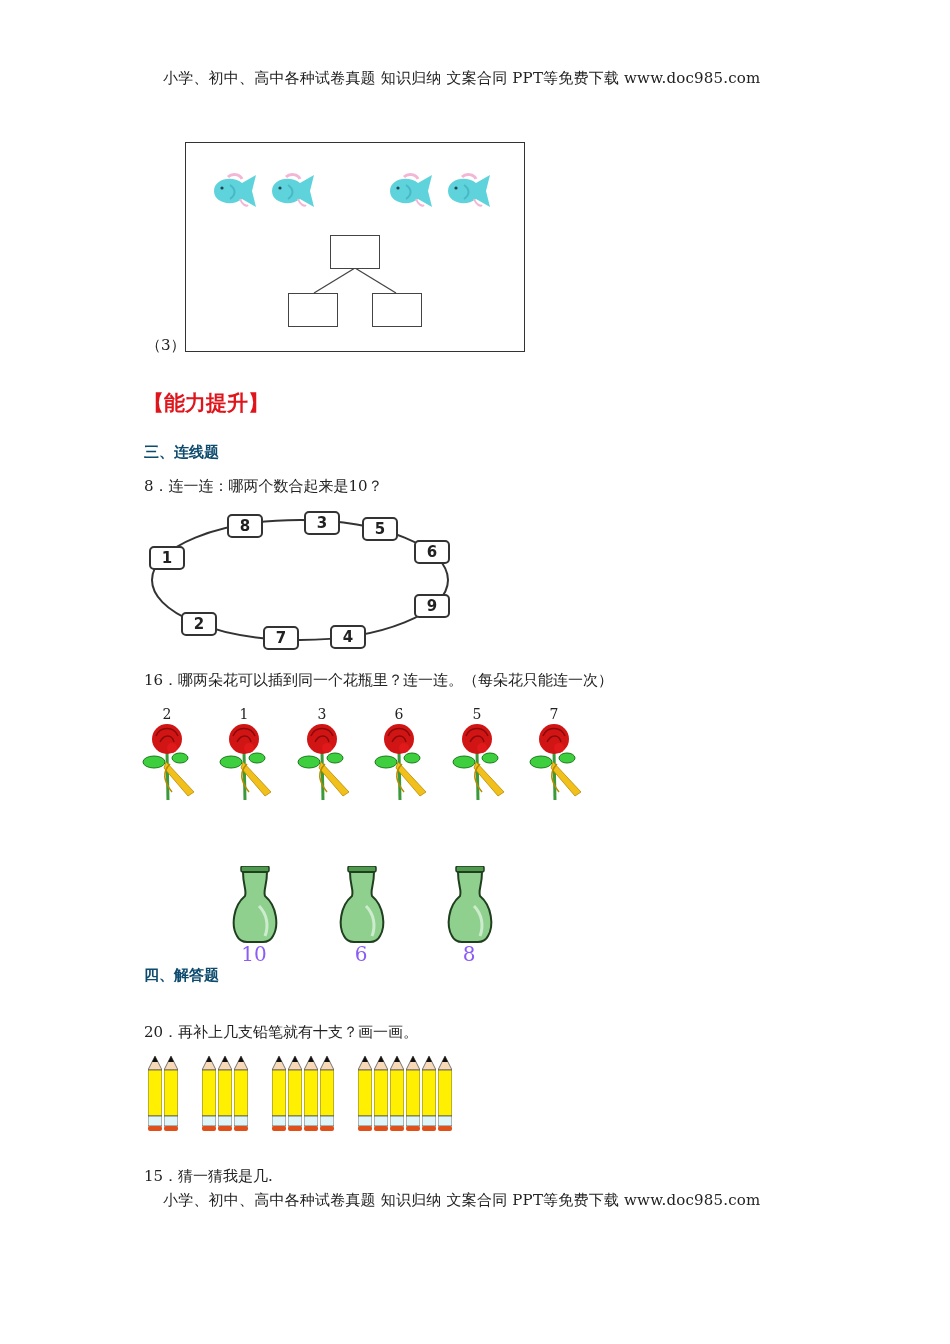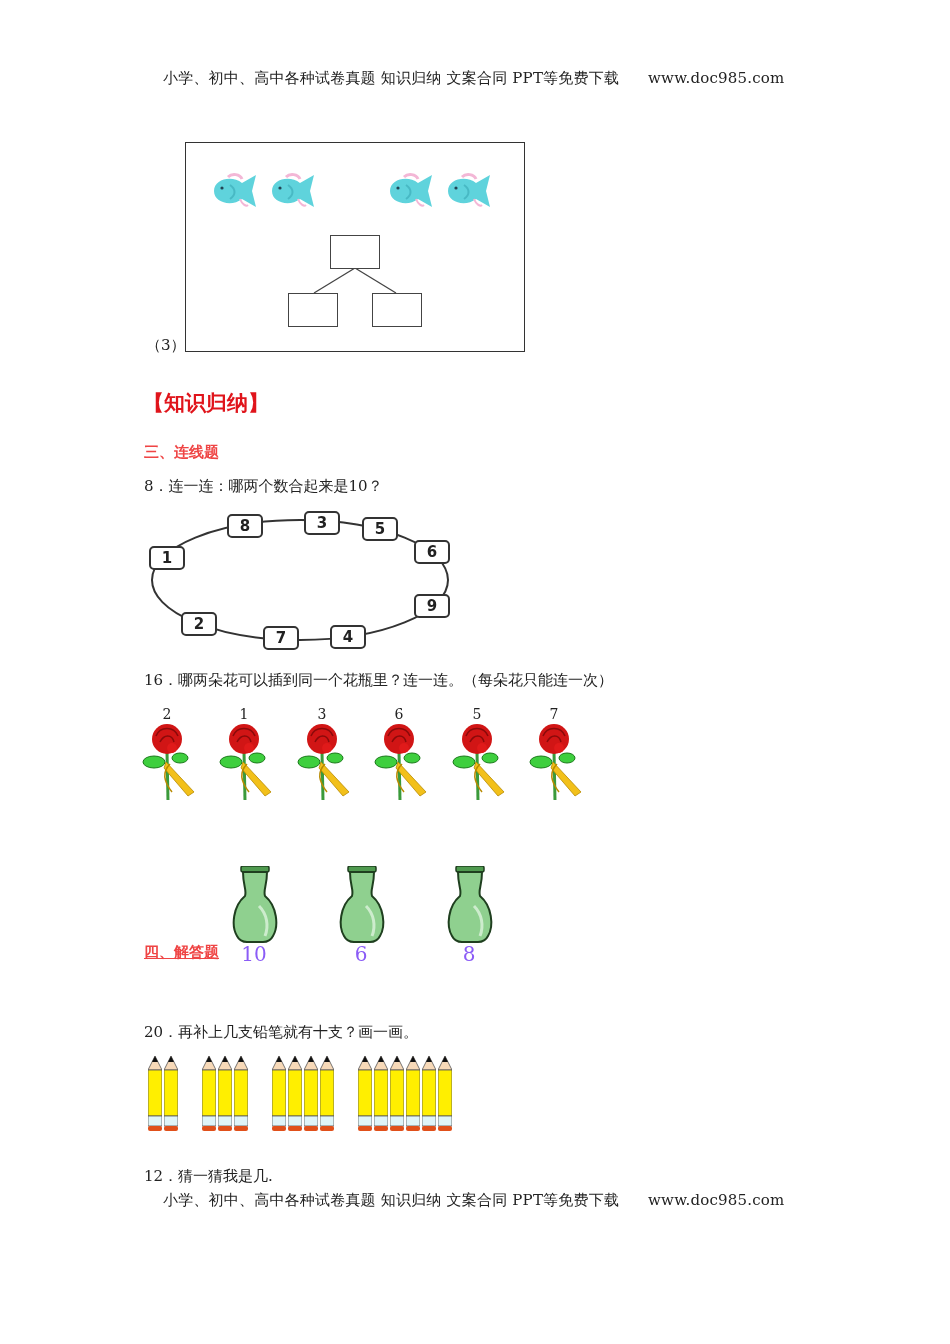--- a/index.html
+++ b/index.html
@@ -1,22 +1,22 @@
 <!DOCTYPE html>
 <html><head>
 <meta charset="utf-8">
 <style>
   html, body { margin:0; padding:0; background:#ffffff; }
   body { width:950px; height:1344px; position:relative; overflow:hidden;
          font-family:"DejaVu Serif","Liberation Serif",serif; color:#222; }
   .abs { position:absolute; }
   .hdr { font-size:15px; color:#222; white-space:nowrap; letter-spacing:0.2px; }
-  .hdr .url { margin-left:24px; }
+  .hdr .url { }
   .q { font-size:15px; color:#222; white-space:nowrap; }
-  .sec { font-size:15px; font-weight:bold; color:#ef4444; font-family:"DejaVu Sans","Liberation Sans",sans-serif; }
+  .sec { font-size:15px; font-weight:bold; color:#0c4a6e; font-family:"DejaVu Sans","Liberation Sans",sans-serif; }
   .red-title { font-size:21px; font-weight:bold; color:#e0141b; font-family:"DejaVu Sans","Liberation Sans",sans-serif; }
   .fishbox { border:1px solid #333; background:#fff; }
   .tree-box { position:absolute; border:1.5px solid #444; background:#fff; }
   .num-box { position:absolute; width:32px; height:20px; border:2px solid #333; border-radius:5px; background:#fff;
              font-family:"DejaVu Sans","Liberation Sans",sans-serif; font-size:15px; font-weight:bold; text-align:center; line-height:20px; color:#222; }
   .flower { position:absolute; width:60px; height:90px; }
   .flower-num { position:absolute; top:-2px; left:0; width:50px; text-align:center; font-size:14px; color:#222; }
   .vase { position:absolute; width:60px; height:100px; }
   .vase-num { position:absolute; bottom:0; left:0; width:50px; text-align:center; font-size:20px; color:#8b5cf6; }
   .pencil { position:absolute; width:14px; height:76px; }
@@ -54,21 +54,21 @@
         <use href="#fish" x="258" y="28"></use>
       </g>
     <line x1="169" y1="125" x2="128" y2="150" stroke="#444" stroke-width="1.3"></line>
     <line x1="169" y1="125" x2="210" y2="150" stroke="#444" stroke-width="1.3"></line>
   </svg>
   <div class="tree-box" style="left:144px; top:92px; width:48px; height:32px;"></div>
   <div class="tree-box" style="left:102px; top:150px; width:48px; height:32px;"></div>
   <div class="tree-box" style="left:186px; top:150px; width:48px; height:32px;"></div>
 </div>
 
-<div class="abs red-title" style="left:143px; top:389px;">【知识归纳】</div>
+<div class="abs red-title" style="left:143px; top:389px;">【能力提升】</div>
 
 <div class="abs sec" style="left:144px; top:443px;">三、连线题</div>
 
 <div class="abs q" style="left:144px; top:477px;">8．连一连：哪两个数合起来是10？</div>
 
 <div class="abs" style="left:140px; top:505px; width:320px; height:150px;">
   <svg width="320" height="150" class="abs" style="left:0;top:0;">
     <ellipse cx="160" cy="75" rx="148" ry="60" fill="none" stroke="#333" stroke-width="2"></ellipse>
   </svg>
   <div class="num-box" style="left:87px;  top:9px;">8</div>
@@ -153,21 +153,21 @@
     </svg>
   <div class="vase-num">6</div>
 </div>
 <div class="vase" style="left:444px; top:866px;">
   <svg width="52" height="80" style="position:absolute;left:0;top:0;">
       <use href="#vase"></use>
     </svg>
   <div class="vase-num">8</div>
 </div>
 
-<div class="abs sec" style="left:144px; top:943px;text-decoration:underline;">四、解答题</div>
+<div class="abs sec" style="left:144px; top:966px;">四、解答题</div>
 <div class="abs q" style="left:144px; top:1023px;">20．再补上几支铅笔就有十支？画一画。</div>
 
 <svg width="0" height="0" style="position:absolute">
   <defs>
     <g id="pencil">
       <polygon points="7,0 0,14 14,14" fill="#f7d9b8" stroke="#555" stroke-width="0.8"></polygon>
       <polygon points="7,0 4,6 10,6" fill="#111"></polygon>
       <rect x="0" y="14" width="14" height="46" fill="#ffef00" stroke="#555" stroke-width="0.8"></rect>
       <rect x="0" y="60" width="14" height="10" fill="#dff5f8" stroke="#555" stroke-width="0.8"></rect>
       <rect x="0" y="70" width="14" height="5" rx="2" fill="#e0501a"></rect>
@@ -220,18 +220,18 @@
       <use href="#pencil"></use>
     </svg>
   <svg class="pencil" style="left:274px;">
       <use href="#pencil"></use>
     </svg>
   <svg class="pencil" style="left:290px;">
       <use href="#pencil"></use>
     </svg>
 </div>
 
-<div class="abs q" style="left:144px; top:1167px;">12．猜一猜我是几.</div>
+<div class="abs q" style="left:144px; top:1167px;">15．猜一猜我是几.</div>
 
 <div class="abs hdr" style="left:163px; top:1191px;">
   <span>小学、初中、高中各种试卷真题 知识归纳 文案合同 PPT等免费下载</span>
   <span class="url">www.doc985.com</span>
 </div>
 
 </body></html>

